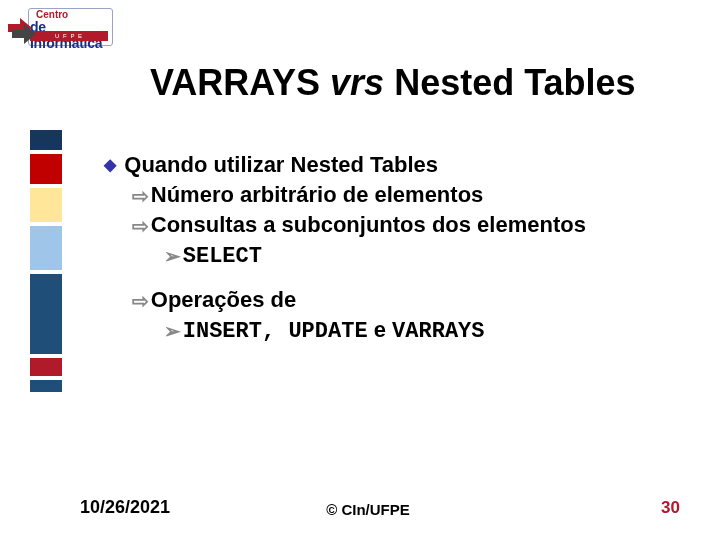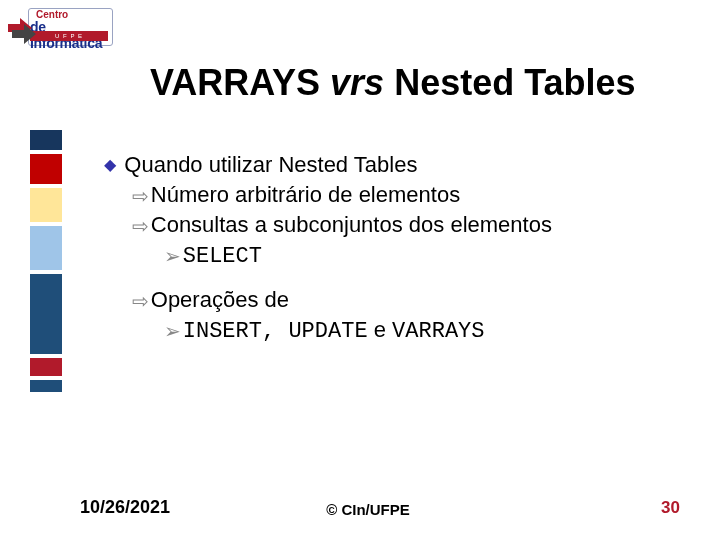--- a/index.html
+++ b/index.html
@@ -24,21 +24,21 @@
   .sq4 { height: 44px; background: #9fc5e8; }
   .sq5 { height: 80px; background: #1f4e79; }
   .sq6 { height: 18px; background: #b11a2b; }
   .sq7 { height: 12px; background: #1f4e79; }
 
   
   .title { position: absolute; top: 62px; left: 150px; width: 540px; font-size: 36px; font-weight: bold; color: #000; white-space: nowrap; }
   .title .italic { font-style: italic; }
 
   
-  .body { position: absolute; top: 150px; left: 104px; width: 580px; color: #000; }
+  .body { position: absolute; top: 150px; left: 104px; width: 580px; color: #000; font-weight: bold; }
 
   .lvl1 { font-size: 22px; line-height: 1.35; margin-left: 0; }
   .lvl1 .bullet { color: #3333aa; font-size: 16px; vertical-align: 2px; margin-right: 8px; }
 
   .lvl2 { font-size: 22px; line-height: 1.35; margin-left: 28px; }
   .lvl2 .bullet { color: #888; margin-right: 2px; font-size: 20px; vertical-align: -1px; }
 
   .lvl3 { font-size: 22px; line-height: 1.35; margin-left: 60px; }
   .lvl3 .bullet { color: #888; margin-right: 2px; font-size: 20px; vertical-align: -1px; }
 

